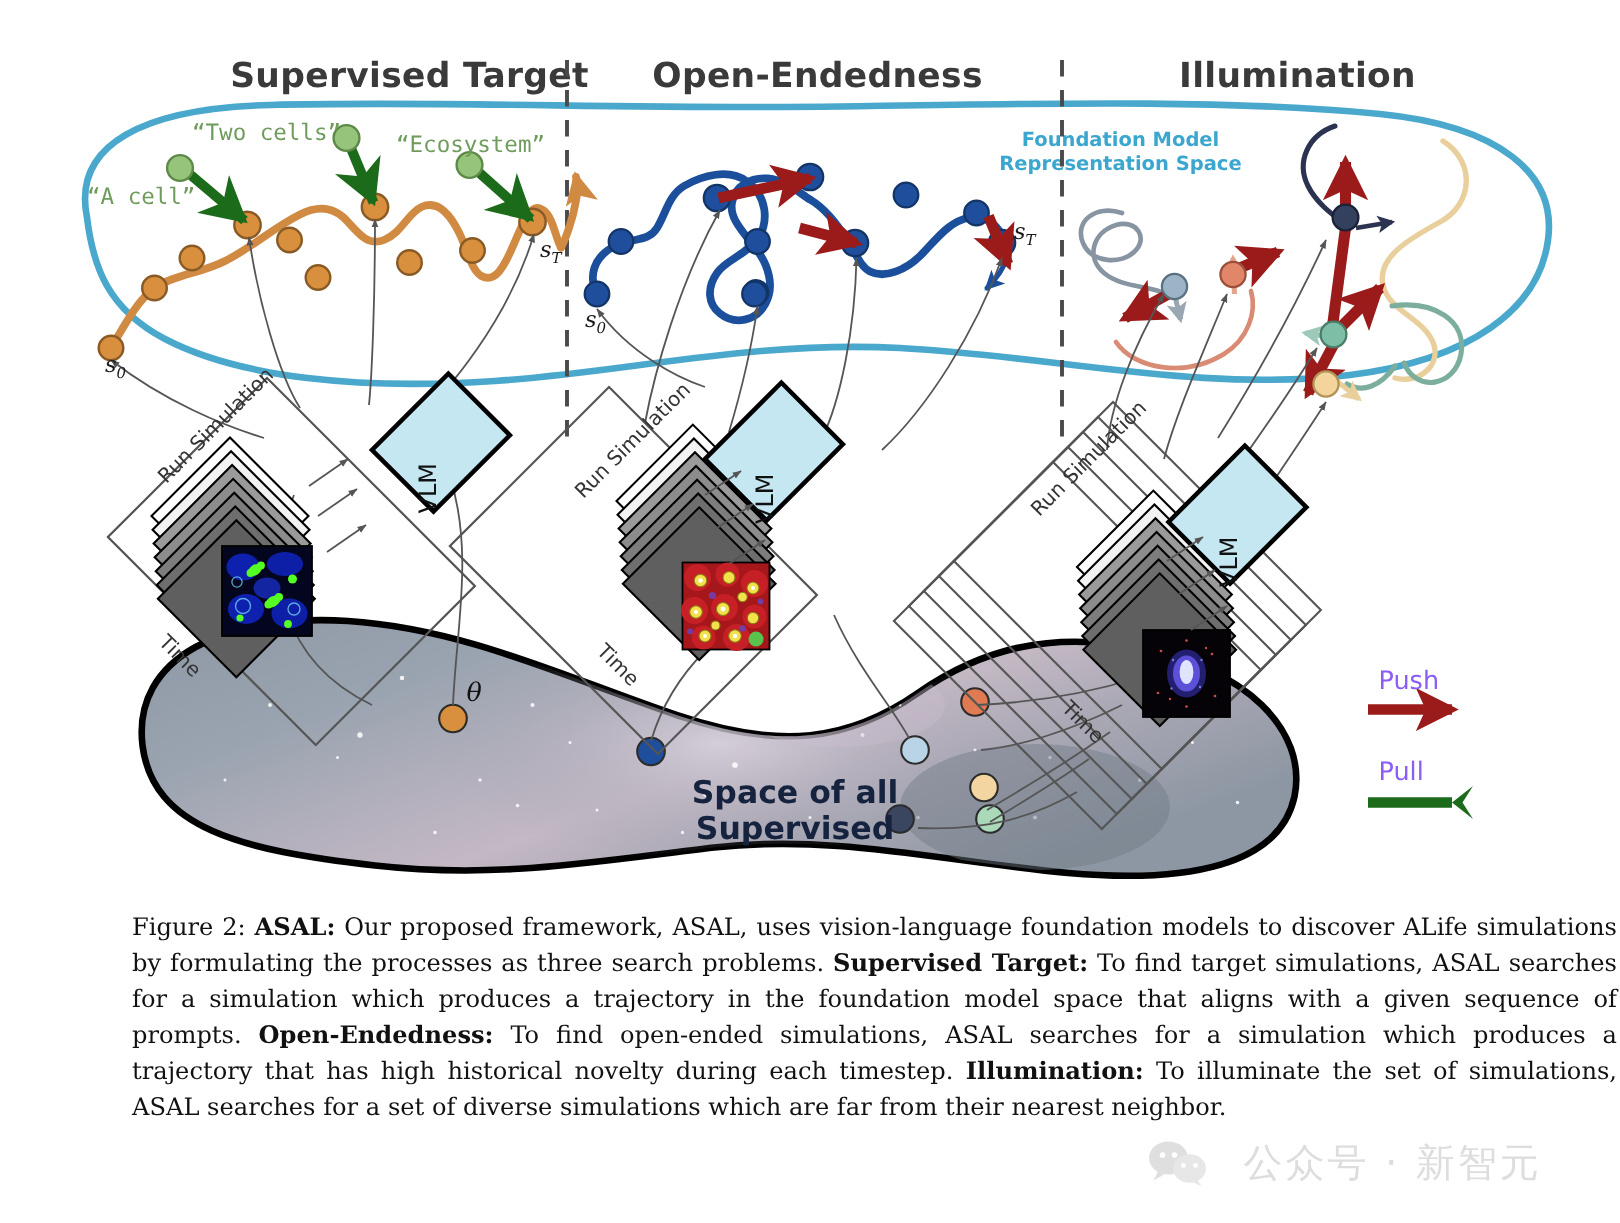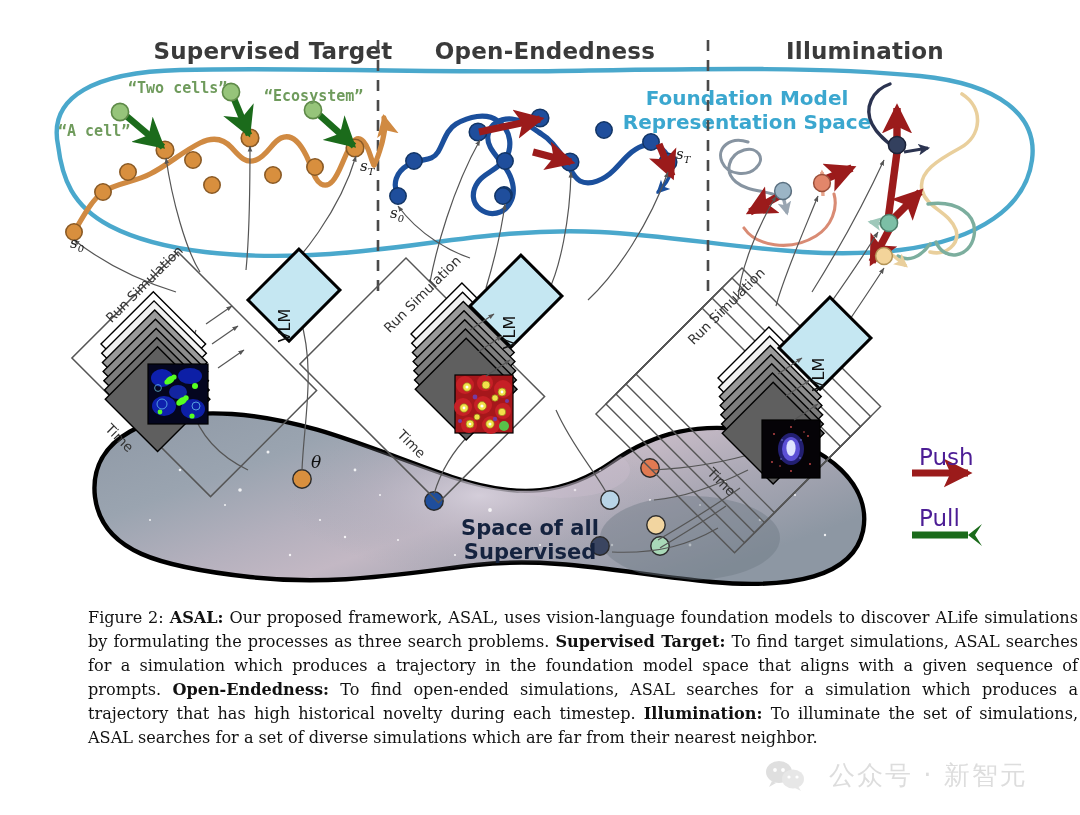--- a/index.html
+++ b/index.html
@@ -11,47 +11,47 @@
   
   .sec-head{position:absolute;top:38px;font-family:"DejaVu Sans",sans-serif;
             font-weight:700;font-size:23px;color:#3a3a3a;letter-spacing:.2px;
             text-align:center;white-space:nowrap;}
   #head-sup{left:108px;width:330px;}
   #head-open{left:400px;width:290px;}
   #head-illum{left:720px;width:290px;}
 
   
   #fm-label{position:absolute;left:622px;top:86px;width:250px;
-            font-family:"DejaVu Sans",sans-serif;font-weight:700;font-size:20px;
+            font-family:"DejaVu Sans",sans-serif;font-weight:700;font-size:13px;
             line-height:1.22;color:#3ba7cf;text-align:center;}
 
   
   svg.layer{position:absolute;left:0;top:0;width:1080px;height:815px;
             overflow:visible;pointer-events:none;}
 
   
   .prompt-lbl{position:absolute;font-family:"DejaVu Sans Mono","Liberation Mono",monospace;
-              font-size:15px;font-weight:700;color:#6f9b5c;white-space:nowrap;text-align:right;}
+              font-size:15px;font-weight:400;color:#6f9b5c;white-space:nowrap;text-align:right;}
   .state-lbl{position:absolute;font-family:"DejaVu Serif","Liberation Serif",serif;
              font-style:italic;font-size:15px;color:#1a1a1a;white-space:nowrap;}
   .state-lbl sub{font-size:10px;font-style:italic;}
   .theta-lbl{position:absolute;font-family:"DejaVu Serif",serif;font-style:italic;
              font-size:17px;color:#111;}
 
   .rot-lbl{position:absolute;font-family:"DejaVu Sans",sans-serif;font-size:13.5px;
            color:#333;white-space:nowrap;transform-origin:left center;}
   .vlm-lbl{position:absolute;font-family:"DejaVu Sans",sans-serif;font-size:16px;
            color:#111;white-space:nowrap;transform-origin:center center;}
 
   #blob-title{position:absolute;left:430px;top:516px;width:200px;text-align:center;
               font-family:"DejaVu Sans",sans-serif;font-weight:700;font-size:21px;
               line-height:1.16;color:#15233f;}
 
-  .legend-lbl{position:absolute;font-family:"DejaVu Sans",sans-serif;font-size:23px;
-              color:#4c1d95;}
+  .legend-lbl{position:absolute;font-family:"DejaVu Sans",sans-serif;font-size:17px;
+              color:#8b5cf6;}
   #legend-push-lbl{left:919px;top:444px;}
   #legend-pull-lbl{left:919px;top:505px;}
 
   
   #caption{position:absolute;left:44px;top:606px;width:990px;
            font-family:"DejaVu Serif","Liberation Serif",serif;
            font-size:16.1px;line-height:1.49;color:#111;text-align:justify;
            text-justify:inter-word;margin-left:44px;}
   #caption b{font-weight:700;}
 

